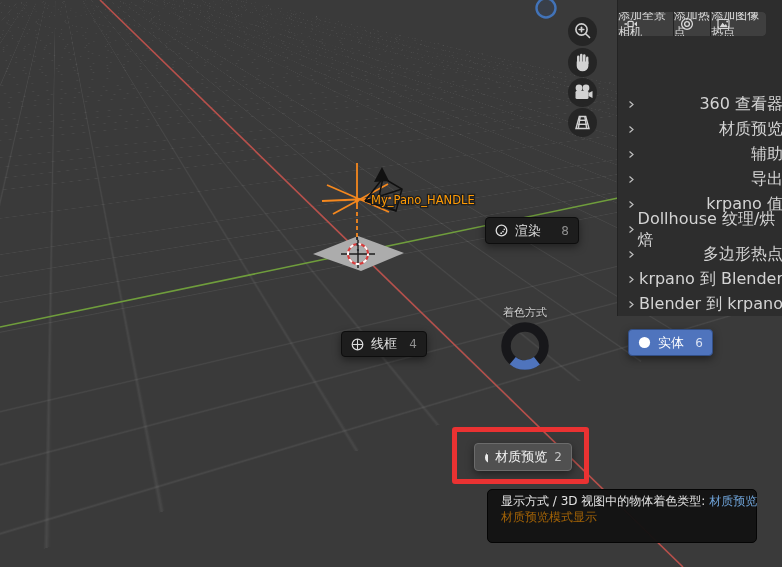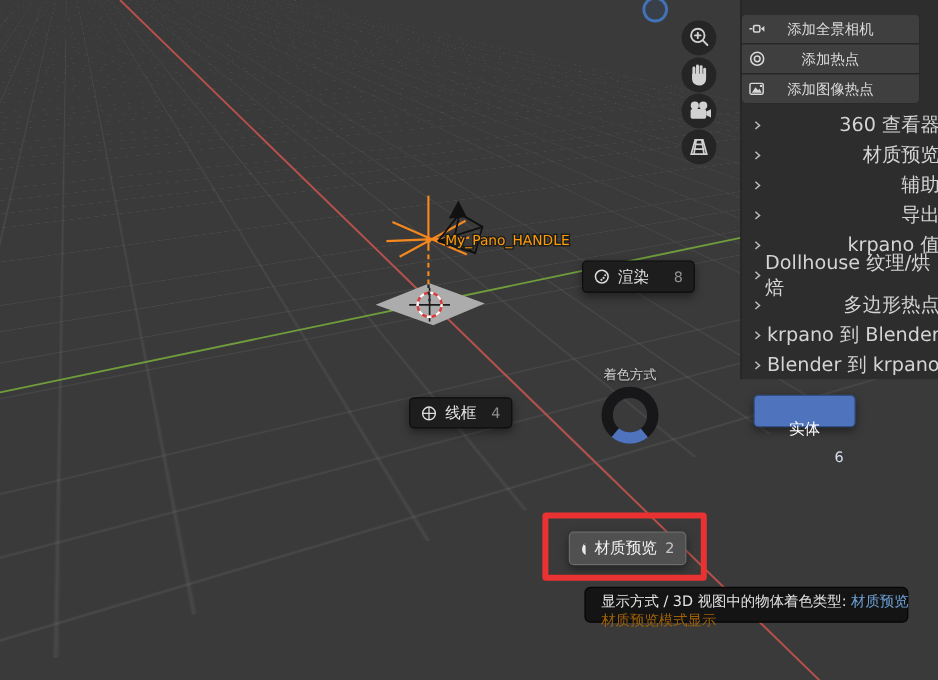--- a/index.html
+++ b/index.html
@@ -19,48 +19,48 @@
   .scene-svg{position:absolute;left:0;top:0;z-index:1;}
 
   
   .nav-btn{position:absolute;left:568px;width:29px;height:29px;border-radius:50%;
     background:rgba(34,34,34,.88);display:flex;align-items:center;justify-content:center;z-index:2;}
 
   
   .sidebar{position:absolute;left:617px;top:0;width:165px;height:316px;background:#2d2d2d;
     border-left:1px solid #232323;box-sizing:border-box;z-index:2;}
   .sb-group{position:absolute;left:0;top:12px;width:148px;background:#222;border-radius:4px;
-    overflow:hidden;display:flex;flex-direction:column;gap:1px;}
+    overflow:hidden;display:flex;flex-direction:row;gap:1px;}
   .sb-btn{height:24px;background:#3f3f3f;display:flex;align-items:center;justify-content:center;
     position:relative;color:#dcdcdc;font-size:12px;cursor:default;}
   .sb-btn .bicon{position:absolute;left:6px;top:5px;width:14px;height:14px;}
   .sb-rows{position:absolute;left:0;top:92px;width:165px;}
   .sb-row{height:25px;display:flex;align-items:center;padding-left:9px;color:#d4d4d4;font-size:16px;gap:3px;justify-content:space-between;}
 
   
   .pie-title{position:absolute;left:525px;top:305px;transform:translateX(-50%);
     color:#d2d2d2;font-size:11px;z-index:2;text-shadow:0 1px 2px rgba(0,0,0,.6);white-space:nowrap;}
   .pie-ring{position:absolute;left:494px;top:316px;z-index:2;}
   .pie-btn{position:absolute;display:flex;align-items:center;gap:7px;padding:12px 9px;height:27px;
     background:#1d1d1d;border:1px solid #0d0d0d;border-radius:4px;color:#e2e2e2;font-size:13px;
     box-shadow:0 3px 8px rgba(0,0,0,.45);box-sizing:border-box;z-index:2;white-space:nowrap;}
   .pie-btn .key{margin-left:auto;color:#8f8f8f;font-size:12px;}
   .pb-render{left:485px;top:217px;width:94px;}
   .pb-wire{left:341px;top:331px;width:86px;height:20px;}
-  .pb-solid{left:628px;top:329px;width:85px;background:#4f74bd;border-color:#324f87;color:#fff;flex-direction:column;}
+  .pb-solid{left:628px;top:329px;width:85px;background:#4f74bd;border-color:#324f87;color:#fff;}
   .pb-solid .key{color:#d8e1f3;}
   .pb-mat{left:474px;top:443px;width:98px;height:28px;background:#505050;border-color:#6b6b6b;color:#f2f2f2;}
   .pb-mat .key{color:#c6c6c6;}
 
   
   .hl-box{position:absolute;left:452px;top:427px;width:137px;height:57px;box-sizing:border-box;
     border:5px solid #ea3232;border-radius:3px;z-index:3;}
 
   
-  .tooltip{position:absolute;left:487px;top:489px;width:270px;height:30px;box-sizing:border-box;
+  .tooltip{position:absolute;left:487px;top:489px;width:270px;height:54px;box-sizing:border-box;
     background:rgba(19,19,19,.97);border:1px solid #050505;border-radius:5px;
     padding:4px 13px;z-index:4;font-size:12px;line-height:15.5px;color:#e3e3e3;white-space:nowrap;}
   .tooltip .tt-val{color:#6fa3d8;}
   .tooltip .tt2{color:#a16207;}
 </style>
 </head>
 <body>
 
 <div class="stage">
 

